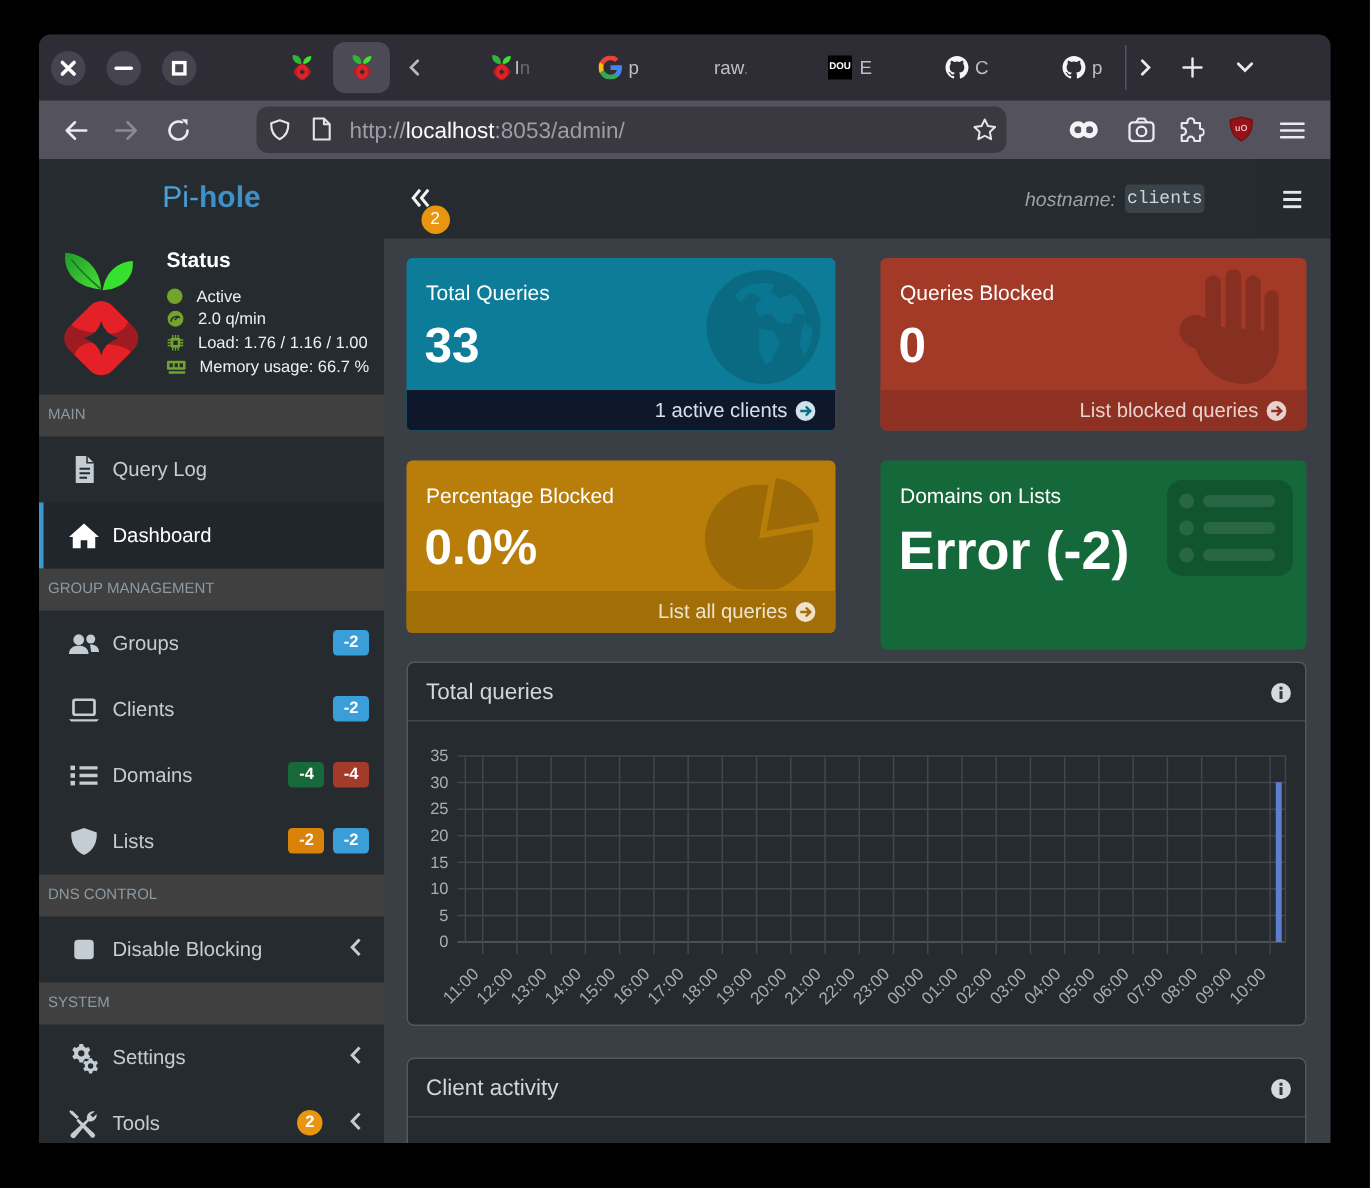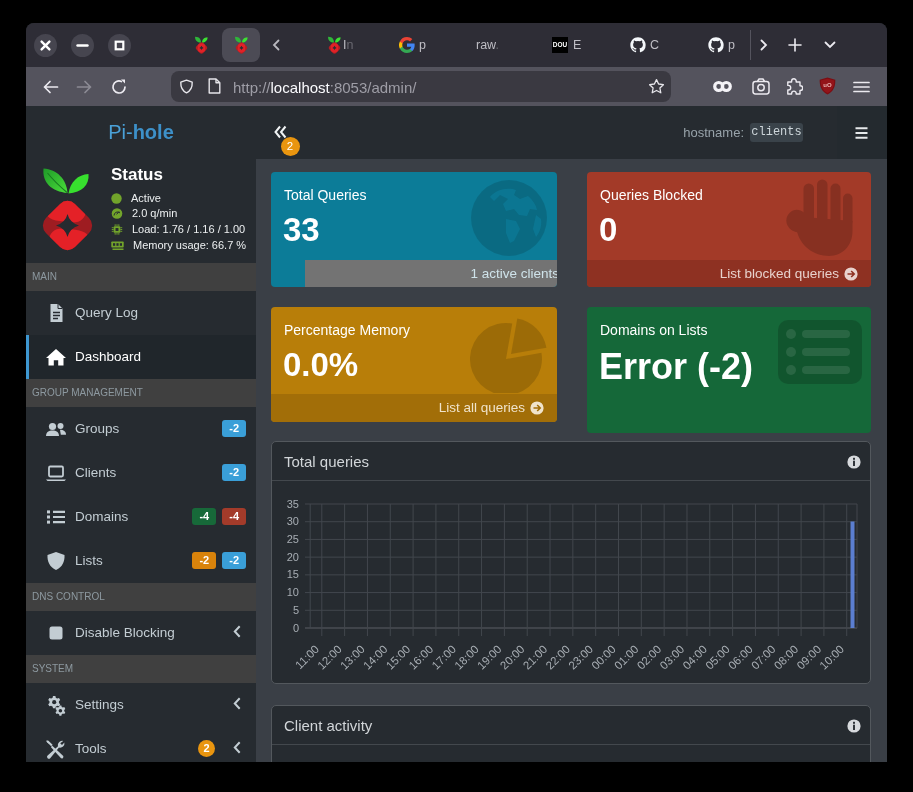--- a/index.html
+++ b/index.html
@@ -21,21 +21,21 @@
   #toolbar { position:absolute; left:0; top:44px; width:861px; height:39px; background:#54535d; }
   #urlfield { position:absolute; left:145px; top:3.5px; width:500px; height:31px; border-radius:8px; background:#3a3941; }
   #urltext { position:absolute; left:62px; top:8px; font-size:15px; color:#9e9da6; white-space:pre; }
   #urltext b { color:#fbfbfe; font-weight:normal; }
 
   
   #navbar { position:absolute; left:0; top:83px; width:861px; height:53px; background:#262b30; }
   #logo { position:absolute; left:0; top:0; width:230px; height:53px; text-align:center; line-height:53px;
     font-size:20px; color:#4aa1d8; }
   #logo b { color:#3d90c8; }
-  #hostlabel { position:absolute; top:0; right:143px; font-size:13px; color:#98a3aa; line-height:53px; }
+  #hostlabel { position:absolute; top:0; right:143px; font-size:13px; color:#98a3aa; line-height:53px;font-style:italic; }
   #hostpill { position:absolute; top:17px; right:84px; width:53px; height:19px; background:#3a434a;
     border-radius:3px; color:#cdd6da; font-family:"Liberation Mono",monospace; font-size:12px;
     text-align:center; line-height:19px; }
   #navbadge { position:absolute; left:254.5px; top:113.5px; width:19px; height:19px; border-radius:50%;
     background:#e9950f; color:#fff; font-size:11.5px; text-align:center; line-height:19px; }
   #hambox { position:absolute; right:0; top:0; width:50px; height:53px; background:#242a2f; }
 
   
   #sidebar { position:absolute; left:0; top:136px; width:230px; height:603px; background:#262b30; }
   .mlabel { height:28px; background:#404040; color:#8d99a0; font-size:10px; line-height:28px; padding-left:6px; }
@@ -47,21 +47,21 @@
   .badges { position:absolute; right:10px; top:13.5px; display:flex; gap:6px; }
   .bdg { height:17px; border-radius:3px; font-size:11px; font-weight:bold; color:#fff; padding:0 7px; line-height:17px; }
   .b-blue { background:#3a9fd8; } .b-green { background:#176939; } .b-red { background:#a33b2a; }
   .b-orange { background:#d9830b; }
   .chev { position:absolute; right:15px; top:14px; }
   .circbdg { position:absolute; right:41px; top:13.5px; width:17px; height:17px; border-radius:50%;
     background:#e9950f; color:#fff; font-size:11px; font-weight:bold; text-align:center; line-height:17px; }
 
   
   #status { position:absolute; left:0; top:0; width:230px; height:103.5px; }
-  #status .hdr { position:absolute; left:85px; top:6px; font-size:17px; font-weight:bold; color:#fff; }
+  #status .hdr { position:absolute; left:85px; top:6px; font-size:14px; font-weight:bold; color:#fff; }
   .strow { position:absolute; left:85px; font-size:11px; color:#edf0f1; white-space:nowrap; }
   .strow svg { vertical-align:-2px; margin-right:9px; }
 
   
   #content { position:absolute; left:230px; top:136px; width:631px; height:603px; background:#3a3f46; }
   .card { position:absolute; border-radius:4px; overflow:hidden; color:#fff; }
   .card .title { position:absolute; left:13px; top:15px; font-size:14px; }
   .card .big { position:absolute; left:12px; top:39px; font-size:33px; font-weight:bold; }
   .card .foot { position:absolute; left:0; bottom:0; width:100%; height:27.5px; font-size:13.5px;
     text-align:right; line-height:27.5px; }
@@ -371,21 +371,21 @@
   <div id="content">
     <div class="card" style="left:15px; top:12.5px; width:286px; height:115.5px; background:#0c7c98;">
       <svg class="cicon" style="left:199px;top:7px;" width="78" height="78" viewBox="0 0 78 78">
         <circle cx="39" cy="39" r="38" fill="#000" fill-opacity="0.14"></circle>
         <path d="M20 18 C26 10 38 8 46 11 L44 16 L50 20 L58 17 C63 21 66 26 67 31 L60 30 L57 37 L49 36 L44 30 L36 32 L33 25 L38 20 L30 16 L24 22 Z" fill="#0c7c98" fill-opacity="0.72"></path>
         <path d="M36 40 L46 42 L50 50 L44 62 L40 64 L36 54 Z" fill="#0c7c98" fill-opacity="0.72"></path>
         <path d="M66 36 L71 40 C72 46 70 53 66 58 L63 50 Z" fill="#0c7c98" fill-opacity="0.72"></path>
       </svg>
       <div class="title">Total Queries</div>
         <div class="big">33</div>
-      <div class="foot" style="background:#737373; color:#cfe3ea;margin-left:34px;"><span>1 active clients</span>
+      <div class="foot" style="background:#0f172a; color:#cfe3ea;"><span>1 active clients</span>
       <svg width="14" height="14" viewBox="0 0 14 14">
             <circle cx="7" cy="7" r="6.6" fill="#cfe3ea"></circle>
             <path d="M3.5 7 H10 M7.2 4 L10.2 7 L7.2 10" stroke="#0a6d87" stroke-width="1.6" fill="none"></path>
           </svg></div>
     </div>
     <div class="card" style="left:331px; top:12.5px; width:284px; height:115.5px; background:#a33a28;">
       <svg class="cicon" style="left:197px;top:7px;" width="72" height="77" viewBox="0 0 72 77">
         <g fill="#000" opacity="0.17">
         <rect x="19.5" y="4.5" width="10.5" height="42" rx="5.2"></rect>
         <rect x="33" y="0.5" width="10.5" height="44" rx="5.2"></rect>
@@ -403,21 +403,21 @@
             <path d="M3.5 7 H10 M7.2 4 L10.2 7 L7.2 10" stroke="#8e3122" stroke-width="1.6" fill="none"></path>
           </svg></div>
     </div>
     <div class="card" style="left:15px; top:148px; width:286px; height:114.5px; background:#b87e09;">
       <svg class="cicon" style="left:199px;top:6px;" width="82" height="80" viewBox="0 0 82 80">
         <g fill="#000" fill-opacity="0.15">
         <path d="M36 46 L71.45 39.75 A36 36 0 1 1 42.25 10.55 Z"></path>
         <path d="M41 41 L47.25 5.55 A36 36 0 0 1 76.45 34.75 Z"></path>
         </g>
       </svg>
-      <div class="title">Percentage Memory</div>
+      <div class="title">Percentage Blocked</div>
         <div class="big">0.0%</div>
       <div class="foot" style="background:#a26e08; color:#f0e3cb;text-align:right;"><span>List all queries</span>
       <svg width="14" height="14" viewBox="0 0 14 14">
             <circle cx="7" cy="7" r="6.6" fill="#f0e3cb"></circle>
             <path d="M3.5 7 H10 M7.2 4 L10.2 7 L7.2 10" stroke="#a26e08" stroke-width="1.6" fill="none"></path>
           </svg></div>
     </div>
     <div class="card" style="left:331px; top:148px; width:284px; height:126px; background:#156839;">
       <svg class="cicon" style="left:191px;top:13px;" width="84" height="64" viewBox="0 0 84 64">
         <rect x="0" y="0" width="84" height="64" rx="10" fill="#000" fill-opacity="0.18"></rect>

